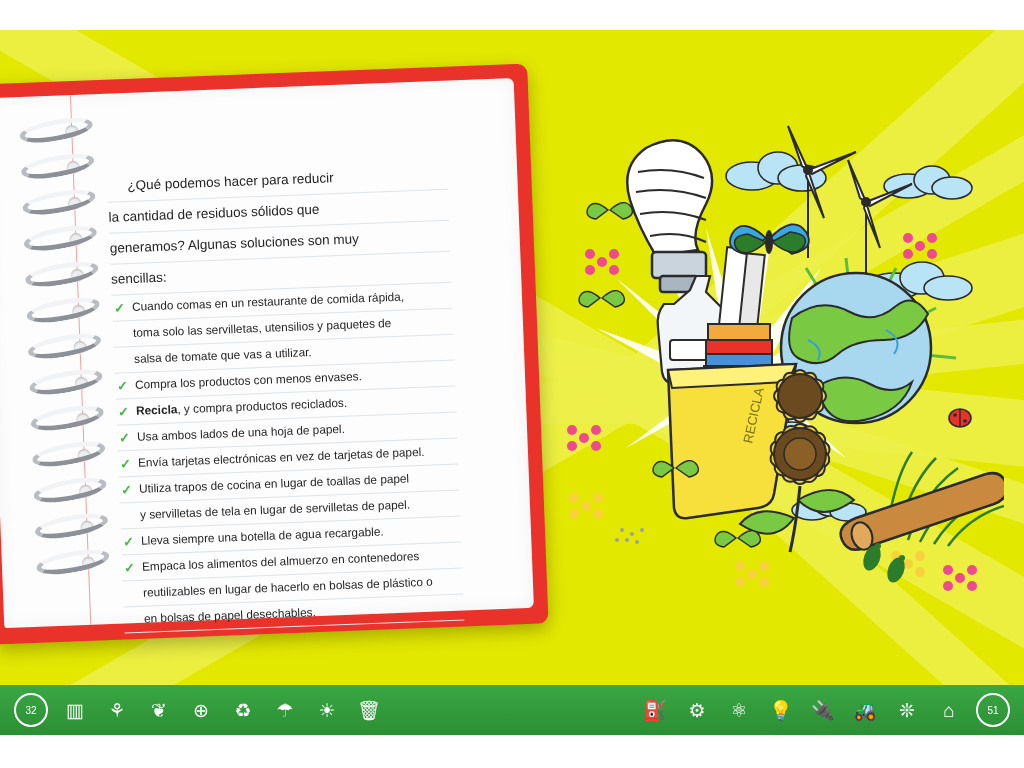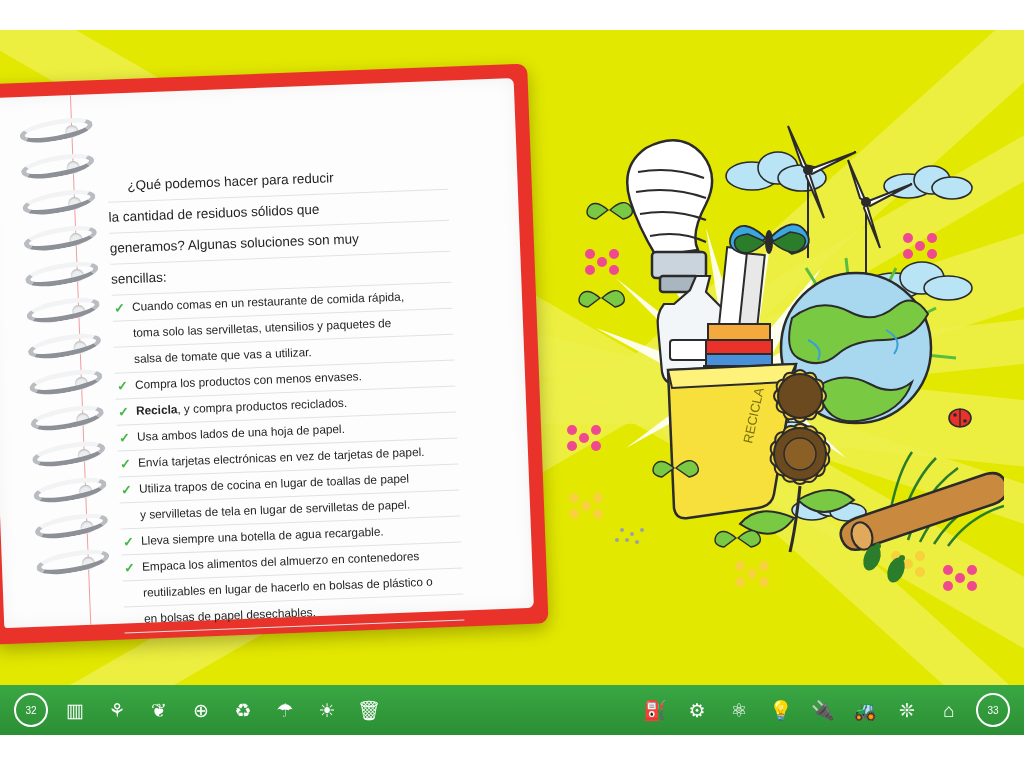--- a/index.html
+++ b/index.html
@@ -572,16 +572,16 @@
           <span>🚜</span>
         </div>
       <div class="tool-icon">
           <span>❊</span>
         </div>
       <div class="tool-icon">
           <span>⌂</span>
         </div>
     </div>
 
-    <div class="page-badge">33</div>
+    <div class="page-badge">51</div>
   </div>
 
 </div>
 
 </body></html>

